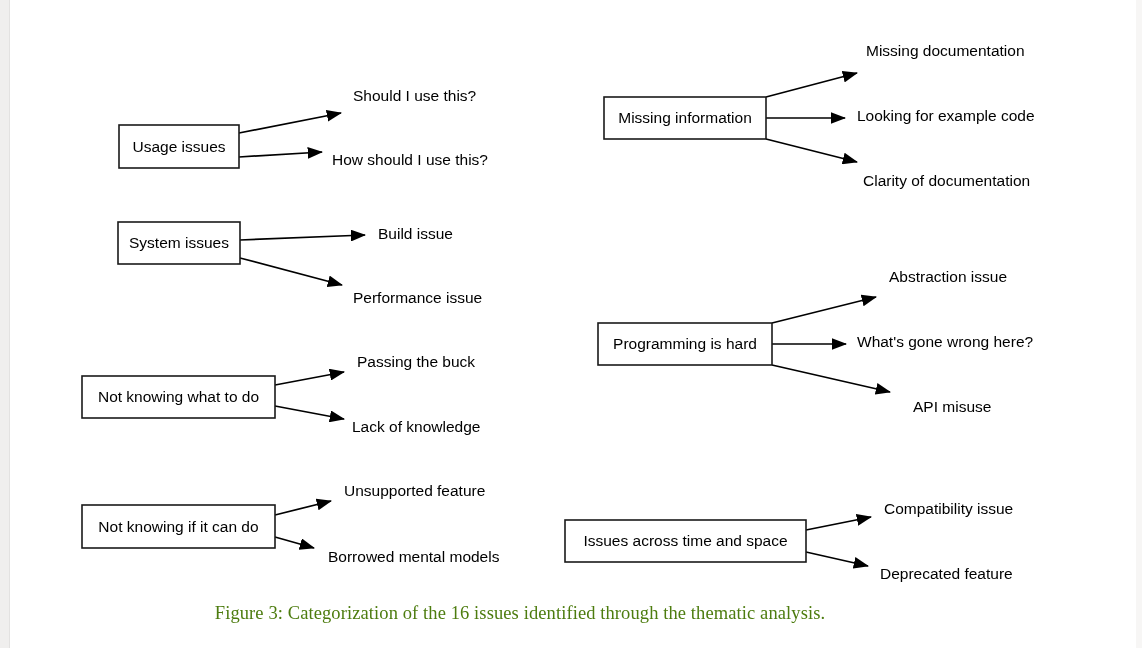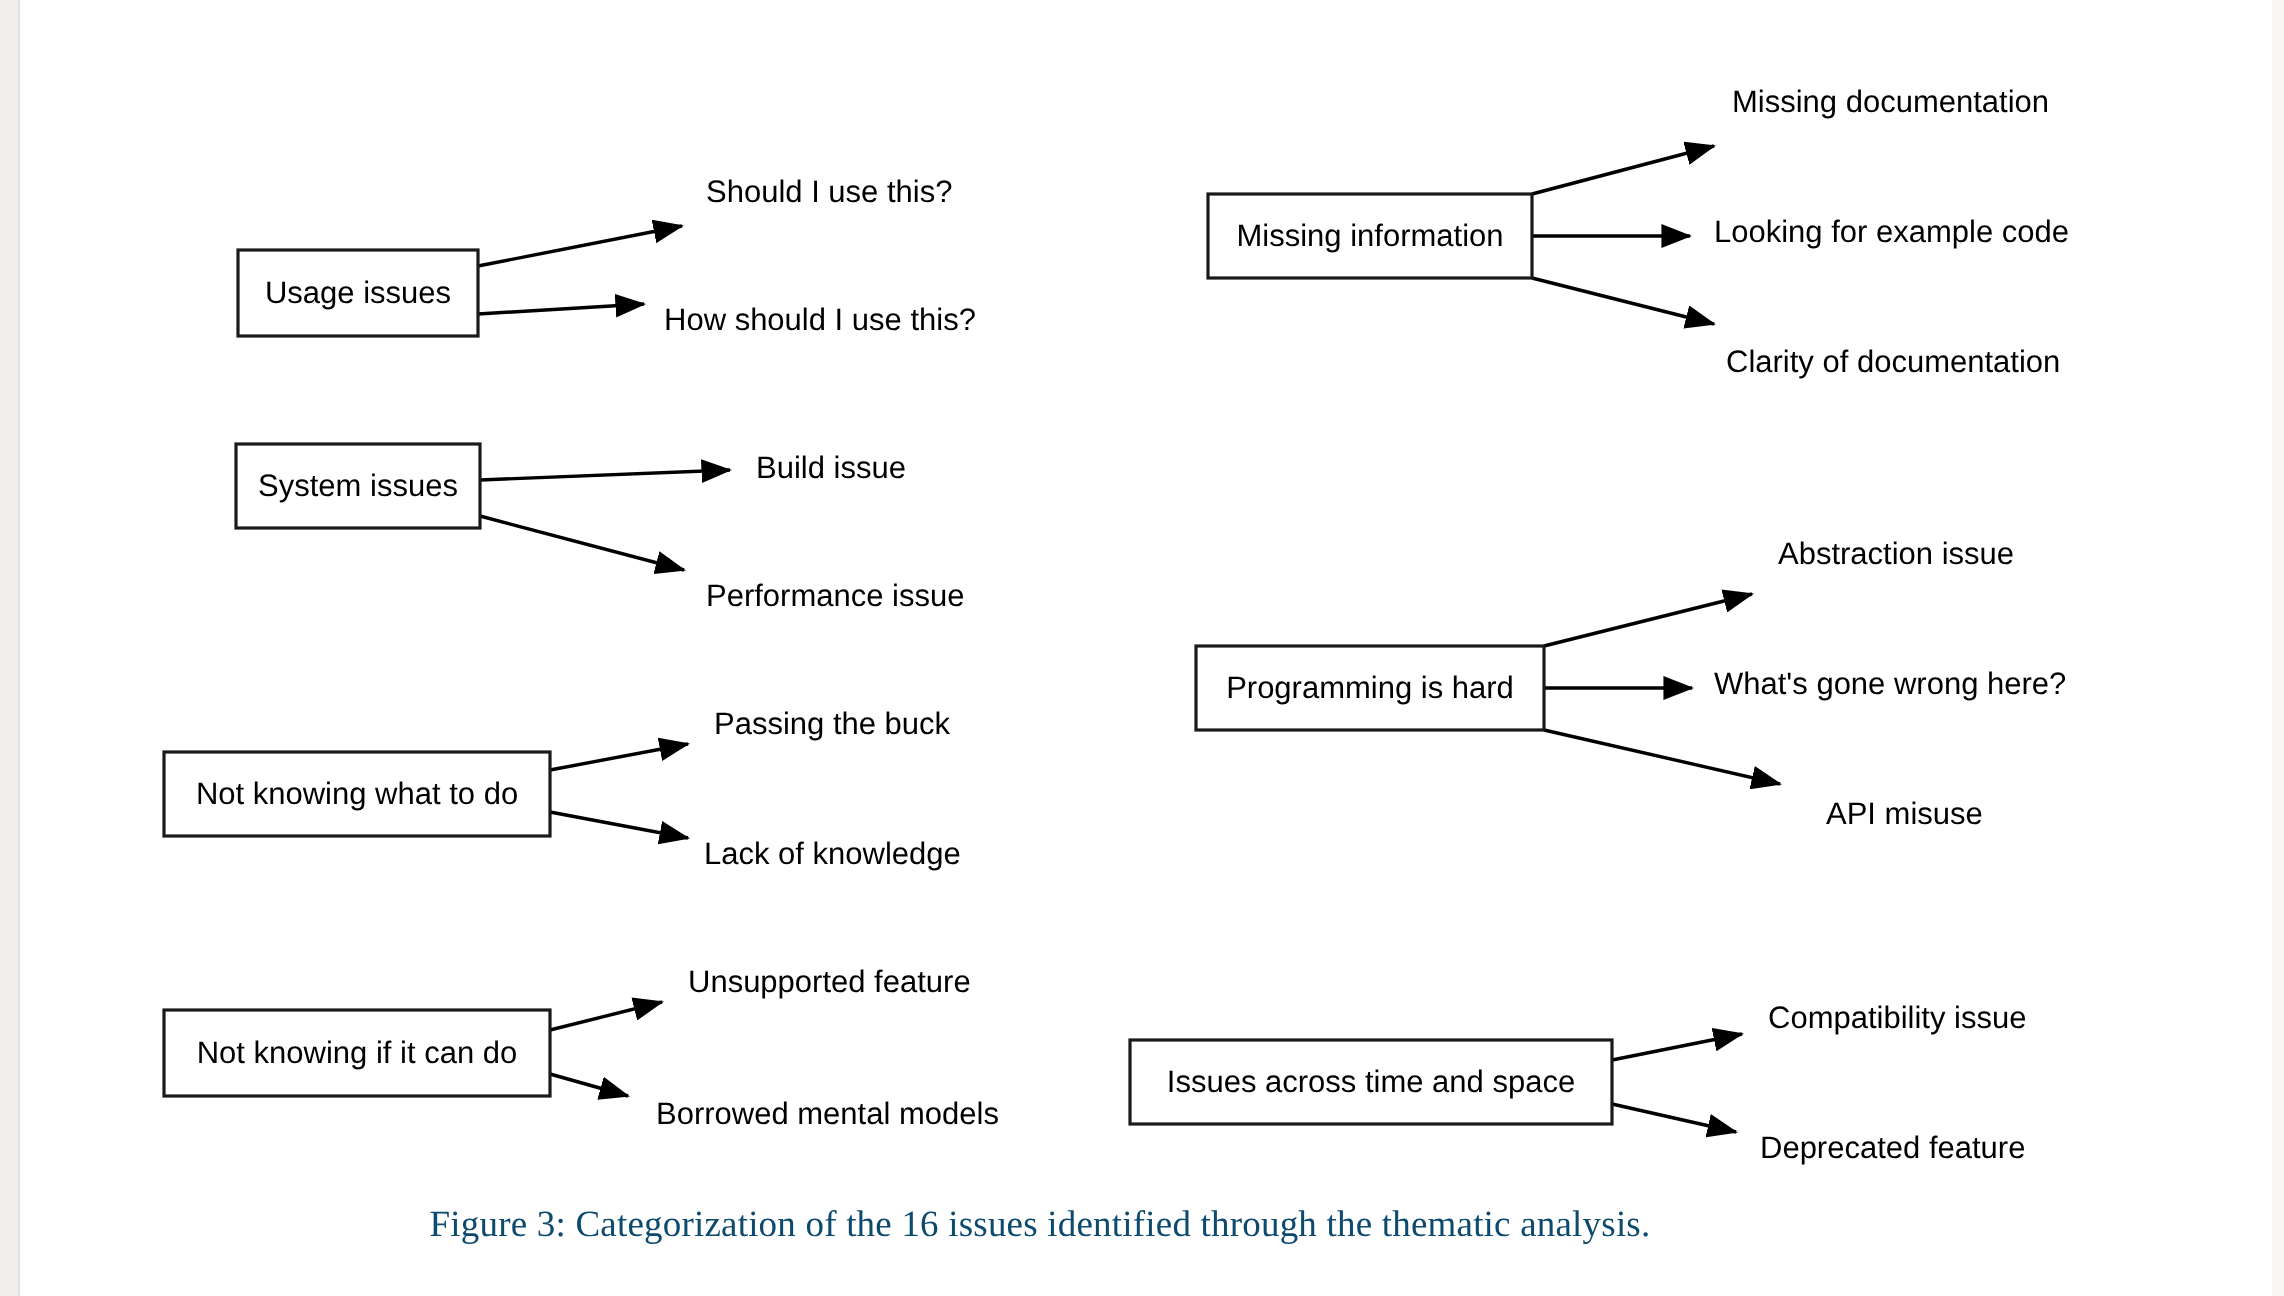--- a/index.html
+++ b/index.html
@@ -69,21 +69,21 @@
     fill: none;
   }
   .caption {
     position: absolute;
     left: 0;
     top: 603px;
     width: 1040px;
     text-align: center;
     font-family: "Liberation Serif", serif;
     font-size: 18.5px;
-    color: #0c4a6e;
+    color: #4d7c0f;
     letter-spacing: 0.1px;
   }
 </style>
 </head>
 <body>
 
 <div id="page">
 
   <div class="page-edge-left"></div>
   <div class="page-edge-right"></div>

